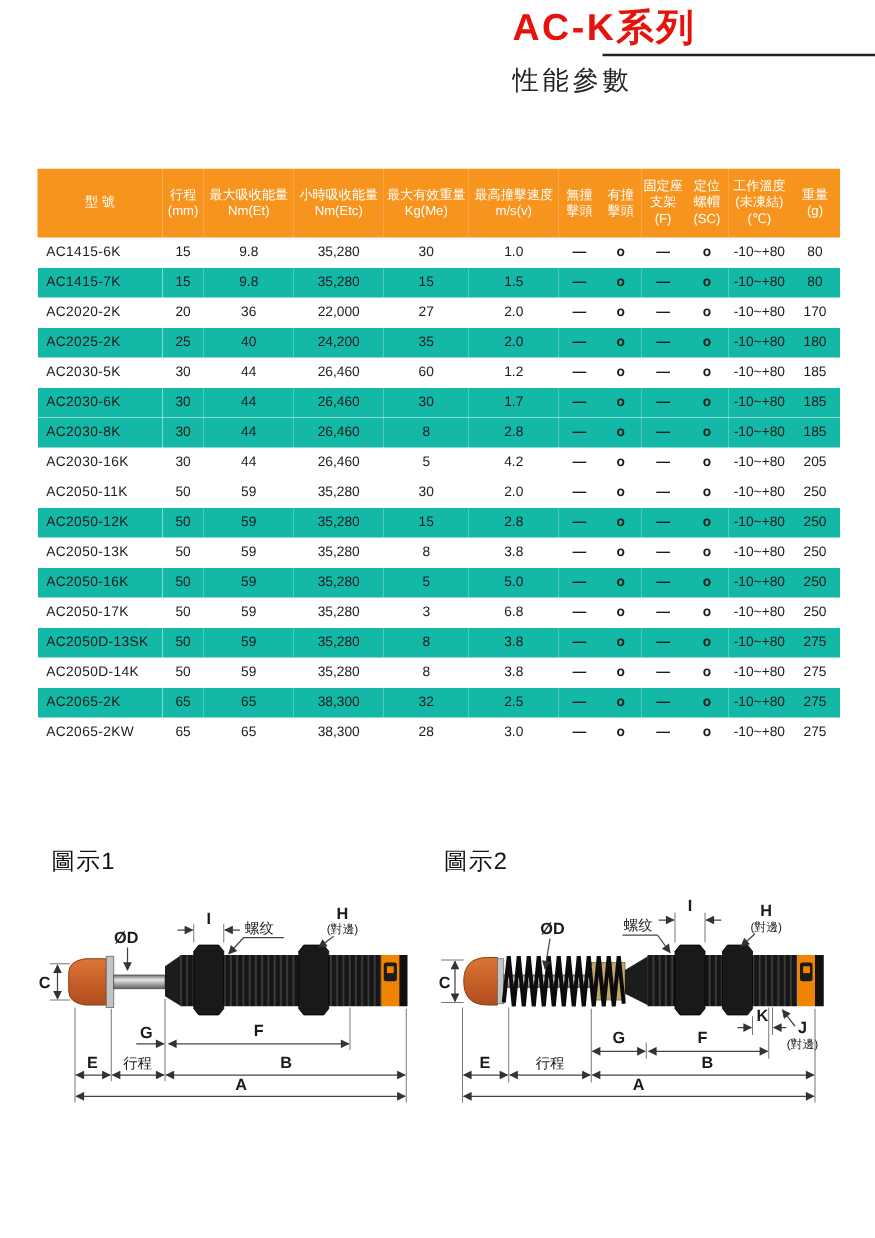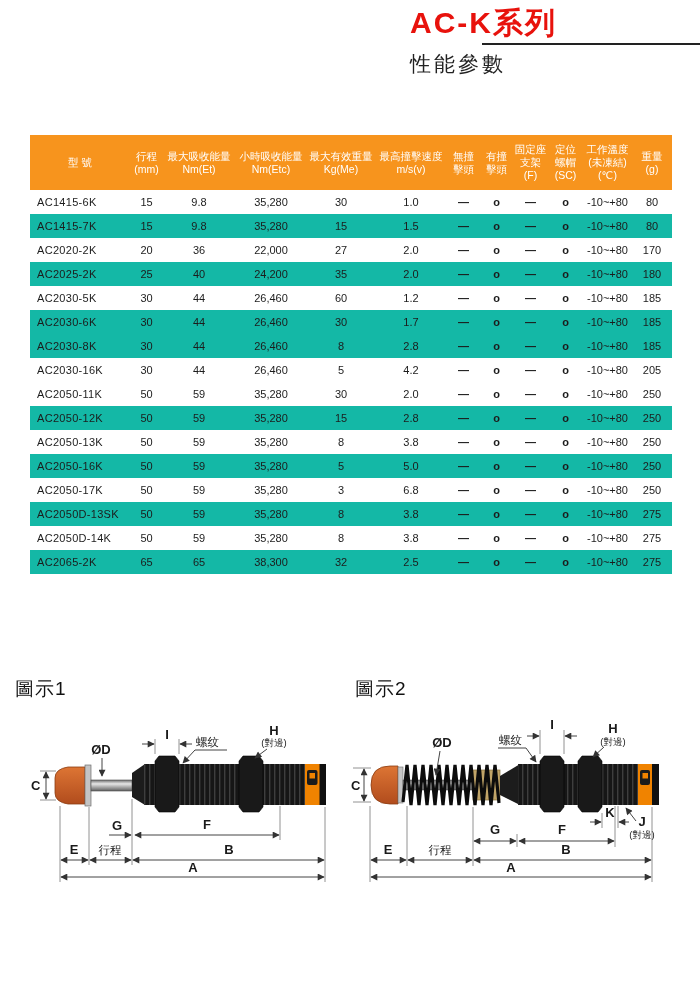--- a/index.html
+++ b/index.html
@@ -23,21 +23,21 @@
   table.spec thead th{background:#F7941D;color:#fff;font-weight:normal;font-size:10.5px;
       height:55px;vertical-align:middle;padding:0 1px;line-height:13px;text-align:center;}
   table.spec tbody td{height:24px;line-height:24px;font-size:11px;text-align:center;
       padding:0;white-space:nowrap;overflow:hidden;color:#1c1c1c;}
   table.spec tbody td:first-child{text-align:left;padding-left:7px;letter-spacing:.3px;}
   table.spec tbody td:nth-child(n+7):nth-child(-n+10){font-weight:bold;font-size:11px;}
   table.spec tbody tr.alt{background:#14b8a6;margin-left:43px;}
 
   
   .figcap{position:absolute;font-size:19px;color:#111;letter-spacing:1px;}
-  .figcap1{left:15px;top:676px;}
+  .figcap1{left:41px;top:676px;}
   .figcap2{left:355px;top:676px;}
   .fig1{position:absolute;left:22px;top:714px;}
   .fig2{position:absolute;left:350px;top:714px;}
   svg text{font-family:"Liberation Sans","DejaVu Sans",sans-serif;fill:#1a1a1a;}
   svg .dim-letter{font-size:13px;font-weight:bold;}
   svg .dim-cjk{font-size:11.5px;}
   svg .dim-note{font-size:9.5px;}
   svg .dimline{stroke:#444;stroke-width:1;fill:none;}
   svg .extline{stroke:#777;stroke-width:0.8;fill:none;}
 </style>
@@ -332,20 +332,34 @@
           <td>-10~+80</td>
           <td>275</td>
         </tr>
         <tr class="alt">
           <td>AC2065-2K</td>
           <td>65</td>
           <td>65</td>
           <td>38,300</td>
           <td>32</td>
           <td>2.5</td>
+          <td>—</td>
+          <td>o</td>
+          <td>—</td>
+          <td>o</td>
+          <td>-10~+80</td>
+          <td>275</td>
+        </tr>
+        <tr>
+          <td>AC2065-2KW</td>
+          <td>65</td>
+          <td>65</td>
+          <td>38,300</td>
+          <td>28</td>
+          <td>3.0</td>
           <td>—</td>
           <td>o</td>
           <td>—</td>
           <td>o</td>
           <td>-10~+80</td>
           <td>275</td>
         </tr>
       </tbody>
   </table>
 

